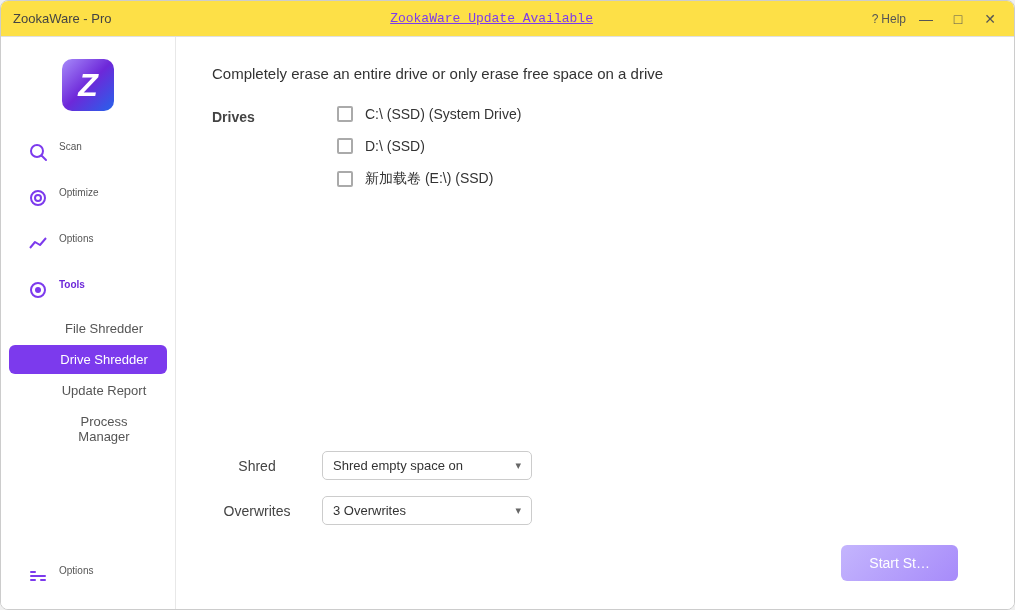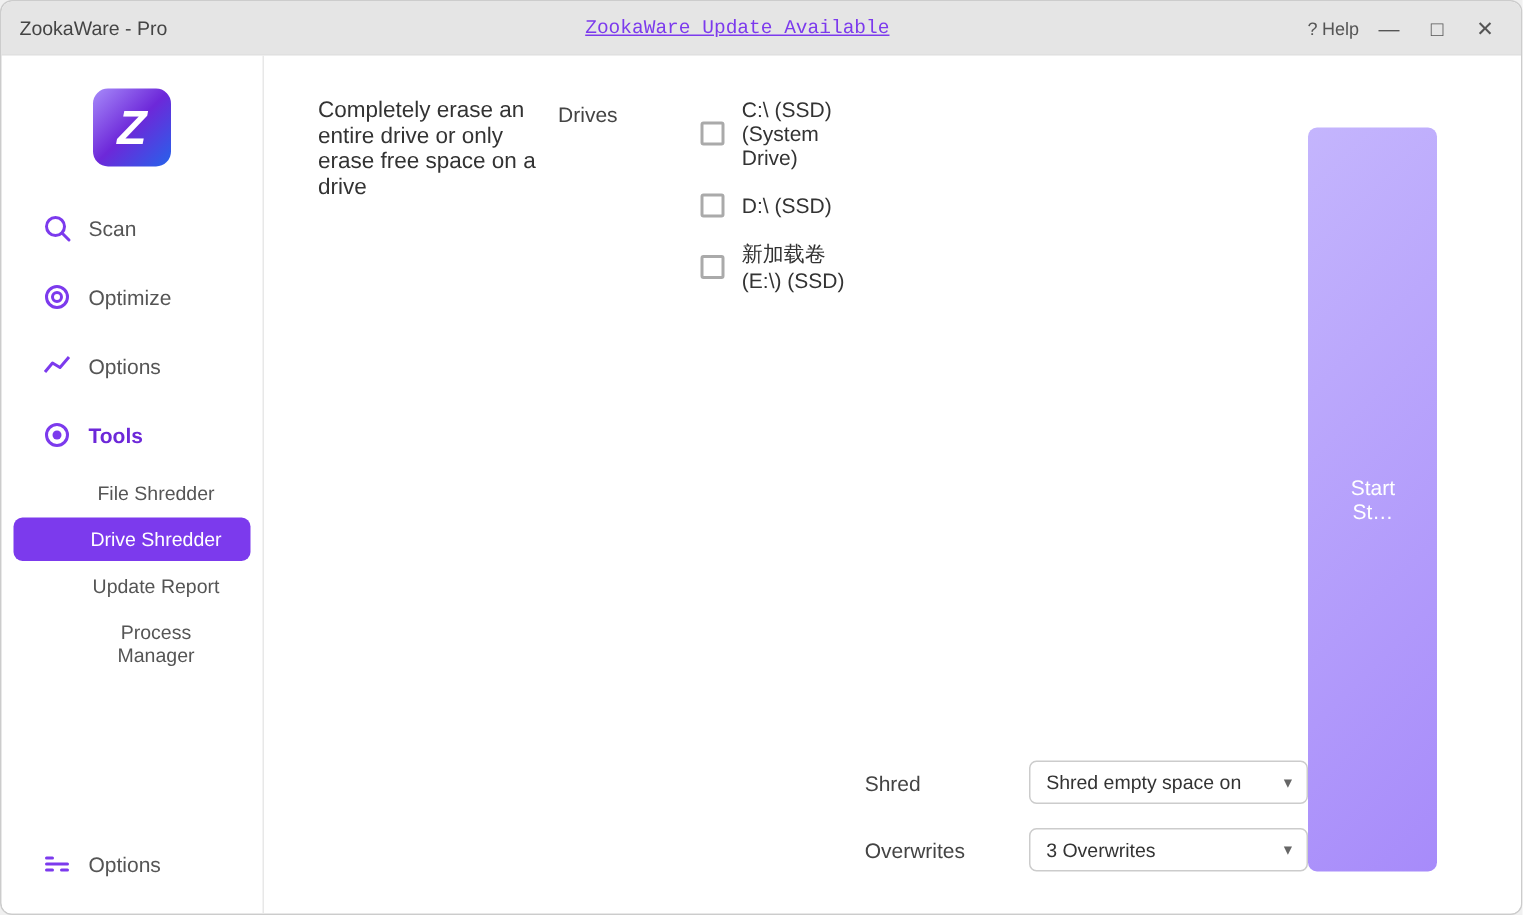--- a/index.html
+++ b/index.html
@@ -22,21 +22,21 @@
       border-radius: 8px;
       overflow: hidden;
     }
     
     .titlebar {
       display: flex;
       align-items: center;
       justify-content: space-between;
       padding: 0 12px;
       height: 36px;
-      background: #e5e5e5;
+      background: #fde047;
       border-bottom: 1px solid #e0e0e0;
     }
     .titlebar-left {
       font-size: 13px;
       color: #444;
       font-weight: 500;
     }
     .titlebar-center {
       font-size: 13px;
       color: #7c3aed;
@@ -99,25 +99,25 @@
       display: flex;
       align-items: center;
       justify-content: center;
       font-size: 32px;
       font-weight: 900;
       color: #fff;
       font-style: italic;
     }
     .nav-item {
       display: flex;
-      align-items: center;
+      align-items: flex-start;
       gap: 10px;
       padding: 10px 18px;
       cursor: pointer;
-      font-size: 14px;
+      font-size: 10px;
       color: #555;
       border-radius: 6px;
       margin: 2px 8px;
     }
     .nav-item.active {
       color: #6d28d9;
       font-weight: 700;
     }
     .nav-item .nav-icon {
       width: 22px;
@@ -148,41 +148,41 @@
     }
     .sidebar-spacer { flex: 1; }
 
     
     .content {
       flex: 1;
       padding: 28px 36px;
       background: #fff;
       overflow-y: auto;
       display: flex;
-      flex-direction: row;
+      flex-direction: column;
     }
     .content-title {
       font-size: 15px;
       color: #333;
       margin-bottom: 24px;
       font-weight: 400;
     }
 
     
     .drives-section {
       display: flex;
       gap: 0;
       margin-bottom: 20px;
     }
     .drives-label {
       font-size: 14px;
       color: #444;
       width: 90px;
       padding-top: 3px;
-      font-weight: 400;
+      font-weight: 700;
     }
     .drives-list {
       display: flex;
       flex-direction: column;
       gap: 16px;
     }
     .drive-item {
       display: flex;
       align-items: center;
       gap: 12px;
@@ -205,37 +205,38 @@
       color: #333;
     }
 
     
     .options-section {
       display: flex;
       flex-direction: column;
       gap: 16px;
       margin-top: auto;
       padding-top: 20px;
+      text-align: center;
     }
     .option-row {
       display: flex;
       align-items: center;
       gap: 20px;
     }
     .option-label {
       font-size: 14px;
       color: #444;
       width: 90px;
       font-weight: 500;
     }
     .select-box {
       display: flex;
       align-items: center;
       justify-content: space-between;
-      width: 186px;
+      width: 210px;
       border: 1px solid #ccc;
       border-radius: 5px;
       padding: 6px 10px;
       font-size: 13px;
       color: #333;
       cursor: pointer;
       background: #fff;
       user-select: none;
     }
     .select-box .chevron {

